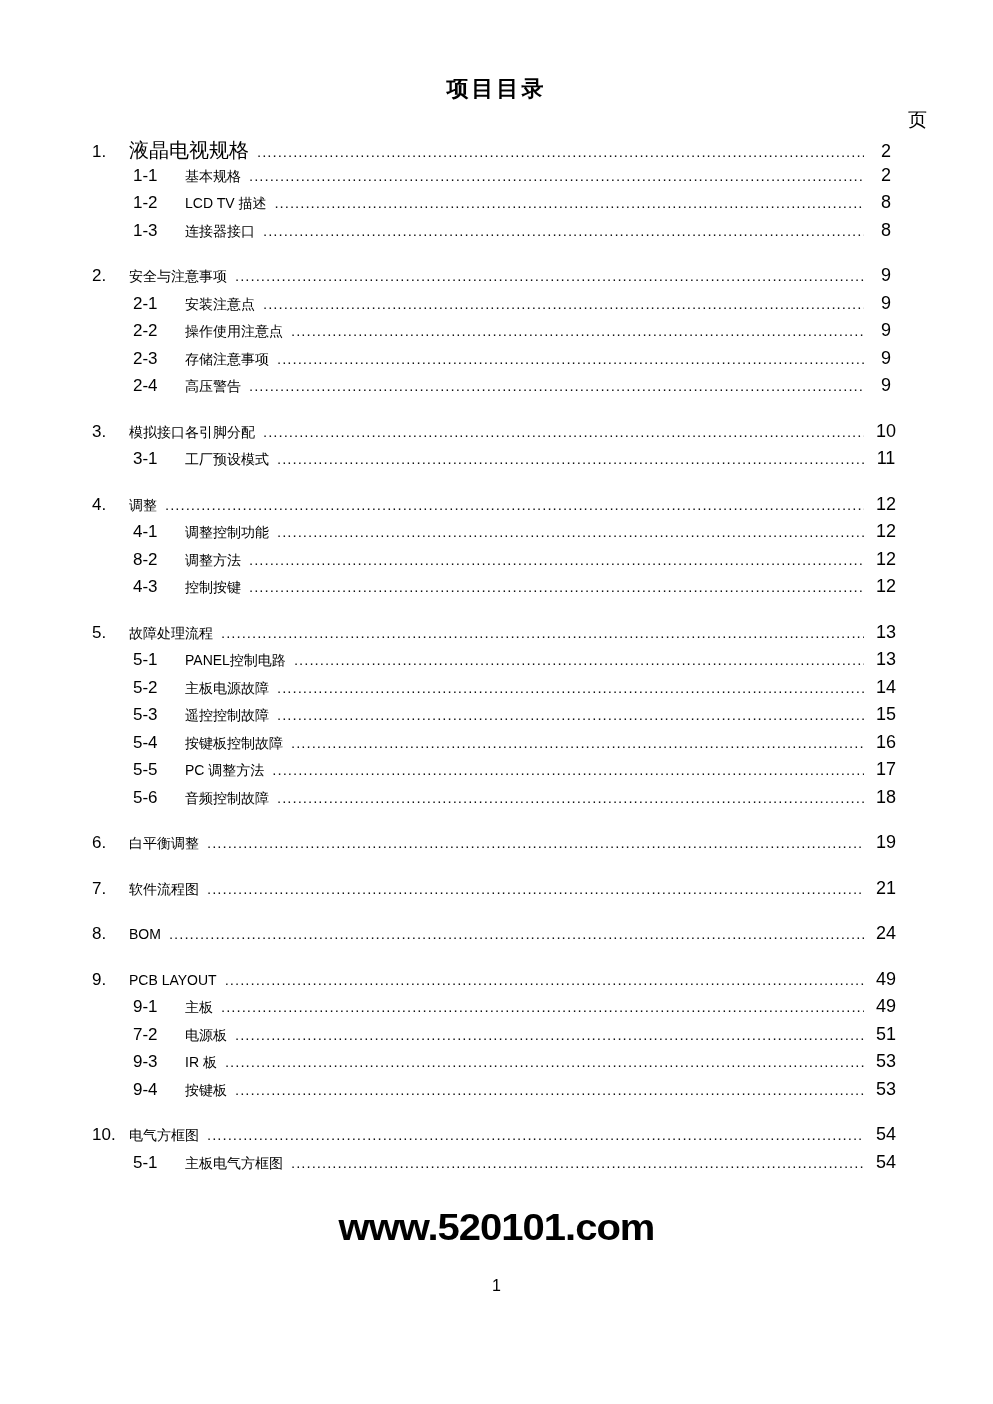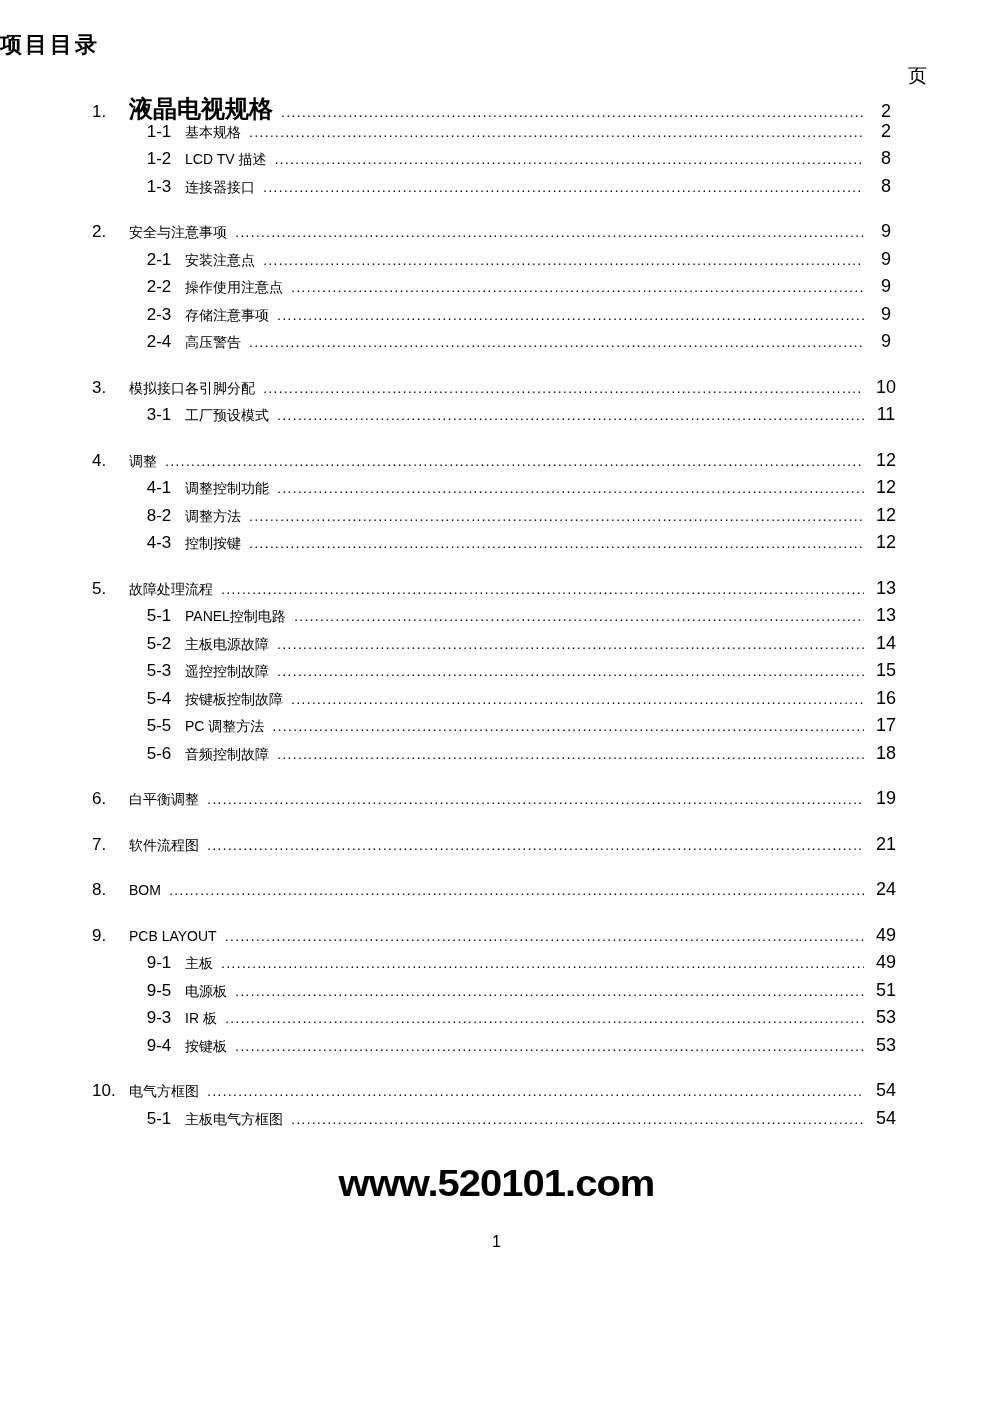--- a/index.html
+++ b/index.html
@@ -10,22 +10,22 @@
     color: #000000;
     font-family: "Liberation Sans", sans-serif;
   }
   body {
     width: 993px;
     height: 1404px;
     overflow: hidden;
     position: relative;
   }
   .doc-title {
-    margin-top: 30px;
-    text-align: left;
+    margin-top: 74px;
+    text-align: center;
     font-size: 22px;
     font-weight: bold;
     letter-spacing: 3px;
   }
   .page-col-header {
     text-align: right;
     margin: 3px 66px 0 0;
     font-size: 19px;
   }
   .toc {
@@ -40,30 +40,29 @@
   .row.lv1:not(:first-child) {
     margin-top: 18px;
   }
   .row .num {
     flex: 0 0 37px;
     white-space: nowrap;
   }
   .row.lv2 .num {
     margin-left: 41px;
     flex: 0 0 52px;
-    text-align: center;
   }
   .row .label {
     font-size: 14px;
     white-space: nowrap;
     padding-right: 8px;
   }
   .row.bold .label {
-    font-weight: bold;
-    font-size: 24px;
+    font-weight: normal;
+    font-size: 20px;
   }
   .row .leader {
     flex: 1 1 auto;
     overflow: hidden;
     white-space: nowrap;
     font-size: 15px;
     letter-spacing: 1px;
     color: #111111;
     padding-right: 10px;
   }
@@ -262,21 +261,21 @@
     <span class="leader">............................................................................................................................................................................................................................</span>
     <span class="page">49</span>
   </div>
     <div class="row lv2">
     <span class="num">9-1</span>
     <span class="label">主板</span>
     <span class="leader">............................................................................................................................................................................................................................</span>
     <span class="page">49</span>
   </div>
     <div class="row lv2">
-    <span class="num">9-5</span>
+    <span class="num">7-2</span>
     <span class="label">电源板</span>
     <span class="leader">............................................................................................................................................................................................................................</span>
     <span class="page">51</span>
   </div>
     <div class="row lv2">
     <span class="num">9-3</span>
     <span class="label">IR 板</span>
     <span class="leader">............................................................................................................................................................................................................................</span>
     <span class="page">53</span>
   </div>

